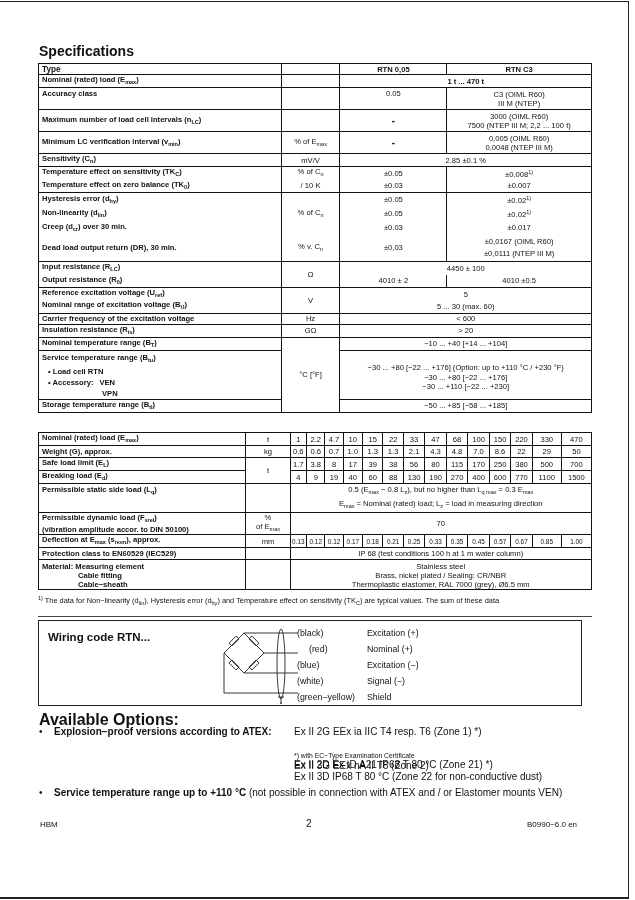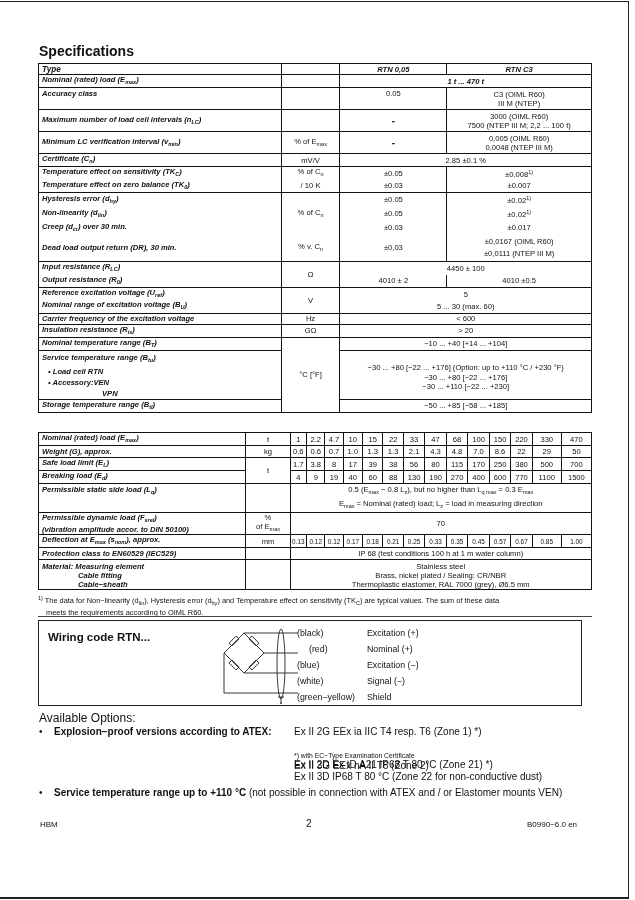--- a/index.html
+++ b/index.html
@@ -2,41 +2,41 @@
 <html><head>
 <meta charset="utf-8">
 <style>
   * { box-sizing: border-box; margin: 0; padding: 0; }
   html, body { width: 635px; height: 900px; background: #fff; overflow: hidden; }
   body { font-family: "Liberation Sans", sans-serif; color: #111; position: relative; }
   .page-frame { position: absolute; left: 0; top: 1px; width: 629px; height: 898px; border-top: 1px solid #222; border-right: 1px solid #222; border-bottom: 2px solid #222; }
   .title { position: absolute; left: 39px; top: 43px; font-size: 14px; font-weight: bold; }
   table { border-collapse: collapse; position: absolute; }
   td { font-size: 7.6px; border: 1px solid #111; padding: 0 3px; line-height: 9px; vertical-align: middle; }
-  td.b { font-weight: bold; font-style: italic; }
+  td.b { font-weight: bold; }
   td.c { text-align: center; }
   td.nob { border-top: none; border-bottom: none; }
   td.nbt { border-top: none; }
   td.nbb { border-bottom: none; }
   .t1 { left: 38px; top: 63px; width: 554px; border: 1.5px solid #111; }
   .t1 td { height: 11px; }
   .t2 { left: 38px; top: 432px; width: 554px; border: 1.5px solid #111; }
   .t2 td { height: 12px; }
   .t2 td.v { text-align: center; padding: 0 1px; }
   .t2 td.dv { font-size: 6.4px; text-align: center; padding: 0 1px; }
   .thick td { border-top: 1.5px solid #111; }
   sub { font-size: 5.5px; vertical-align: -2px; }
   sup { font-size: 5.5px; vertical-align: 3px; }
   .indent { padding-left: 6px; }
   .footnote { position: absolute; left: 38px; top: 594px; width: 556px; font-size: 7.4px; line-height: 9px; }
   .hr { position: absolute; left: 38px; top: 616px; width: 554px; border-top: 1px solid #444; }
   .wiring { position: absolute; left: 38px; top: 620px; width: 544px; height: 86px; border: 1px solid #222; }
   .wiring-title { position: absolute; left: 9px; top: 10px; font-size: 11.5px; font-weight: bold; }
   .wire-row { position: absolute; font-size: 8.8px; }
-  .opt-title { position: absolute; left: 39px; top: 711px; font-size: 12px; font-weight: normal; }
+  .opt-title { position: absolute; left: 39px; top: 711px; font-size: 16px; font-weight: bold; }
   .opt { position: absolute; font-size: 10px; line-height: 11px; }
   .opt b { font-weight: bold; }
   .footer { position: absolute; font-size: 8px; top: 820px; }
 </style>
 </head>
 <body>
 
 <div class="page-frame"></div>
 
 <div class="title">Specifications</div>
@@ -81,21 +81,21 @@
   <tr>
     <td class="b"><span>Minimum LC verification interval (v</span><sub>min</sub><span>)</span></td>
     <td class="c"><span>% of E</span><sub>max</sub></td>
     <td class="c b" style="font-size:10px">-</td>
     <td class="c" style="height:22px">
           <div>0,005 (OIML R60)</div>
           <div>0,0048 (NTEP III M)</div>
         </td>
   </tr>
   <tr>
-    <td class="b"><span>Certificate (C</span><sub>n</sub><span>)</span></td>
+    <td class="b"><span>Sensitivity (C</span><sub>n</sub><span>)</span></td>
     <td class="c">mV/V</td>
     <td class="c" colspan="2">2.85 ±0.1 %</td>
   </tr>
 
   <tr>
     <td class="b nbb" style="height:13px"><span>Temperature effect on sensitivity (TK</span><sub>C</sub><span>)</span></td>
     <td class="c nbb"><span>% of C</span><sub>n</sub></td>
     <td class="c nbb">±0.05</td>
     <td class="c nbb"><span>±0.008</span><sup>1)</sup></td>
   </tr>
@@ -167,21 +167,21 @@
     <td class="b"><span>Nominal temperature range (B</span><sub>T</sub><span>)</span></td>
     <td class="c" rowspan="3">°C [°F]</td>
     <td class="c" colspan="2">−10 ... +40 [+14 ... +104]</td>
   </tr>
   <tr>
     <td class="b" style="height:44px;vertical-align:top;line-height:11px;padding-top:1px">
       <div><span>Service temperature range (B</span><sub>tu</sub><span>)</span></div>
       <div class="indent">• Load cell RTN</div>
       <div class="indent" style="display:flex">
             <span>• Accessory:</span>
-            <span style="">VEN</span>
+            <span style="margin-left:6px">VEN</span>
           </div>
       <div style="padding-left:60px">VPN</div>
     </td>
     <td class="c" colspan="2" style="vertical-align:top;padding-top:12px;line-height:10px">
       <div>−30 ... +80 [−22 ... +176]  (Option: up to +110 °C / +230 °F)</div>
       <div>−30 ... +80 [−22 ... +176]</div>
       <div style="line-height:8px">−30 ... +110 [−22 ... +230]</div>
     </td>
   </tr>
   <tr>
@@ -335,21 +335,20 @@
       <div>Stainless steel</div>
       <div>Brass, nickel plated / Sealing: CR/NBR</div>
       <div>Thermoplastic elastomer, RAL 7000 (grey), Ø6.5 mm</div>
     </td>
   </tr>
 </tbody>
   </table>
 
 <div class="footnote">
   <div><sup>1)</sup><span> The data for Non−linearity (d</span><sub>lin</sub><span>), Hysteresis error (d</span><sub>hy</sub><span>) and Temperature effect on sensitivity (TK</span><sub>C</sub><span>) are typical values. The sum of these data</span></div>
-  <div style="padding-left:8px">meets the requirements according to OIML R60.</div>
 </div>
 <div class="hr"></div>
 
 <div class="wiring">
   <div class="wiring-title">Wiring code RTN...</div>
   <svg style="position:absolute;left:181px;top:3px" width="78" height="80" viewBox="0 0 78 80">
     <g stroke="#222" stroke-width="0.9" fill="none">
       <polyline points="24,9 4,29 24,49 44,29 24,9"></polyline>
       <line x1="24" y1="9" x2="78" y2="9"></line>
       <line x1="44" y1="29" x2="78" y2="29"></line>

